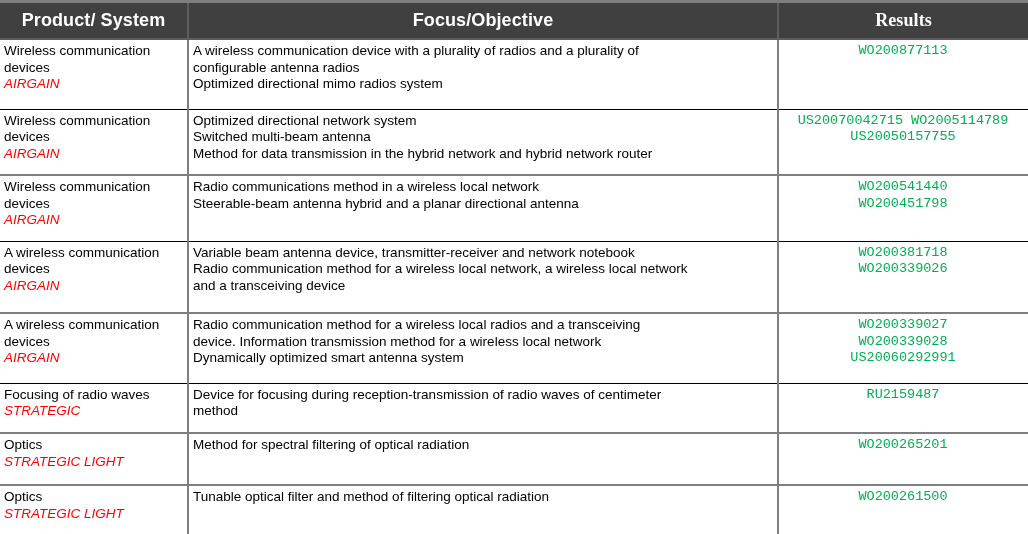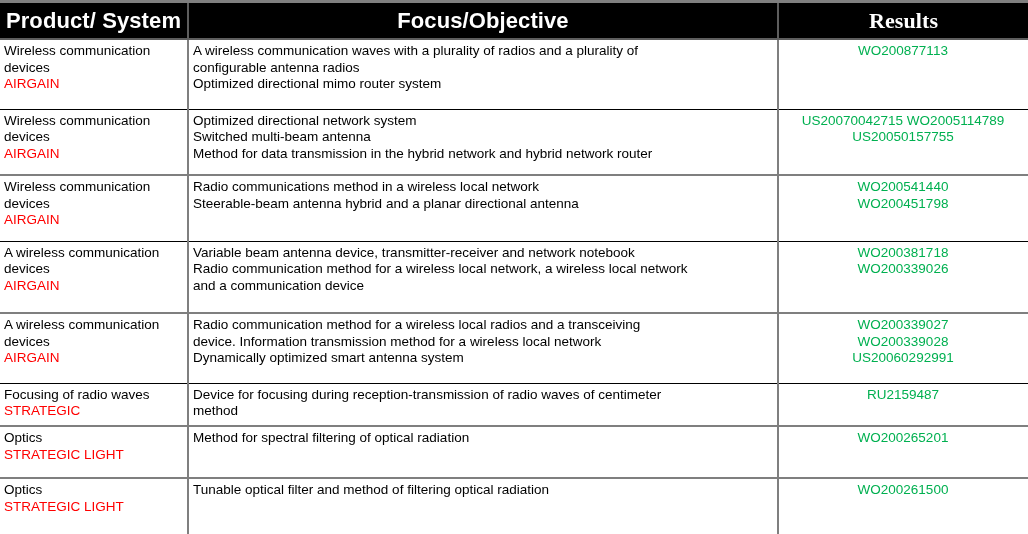--- a/index.html
+++ b/index.html
@@ -29,24 +29,24 @@
     table-layout: fixed;
     background: #ffffff;
   }
 
   
   col.c-product  { width: 188px; }
   col.c-focus    { width: 590px; }
   col.c-results  { width: 250px; }
 
   thead th {
-    background: #000000;
+    background: #404040;
     color: #ffffff;
     font-weight: bold;
-    font-size: 22px;
+    font-size: 18px;
     text-align: center;
     height: 36px;
     padding: 0 4px;
     border-right: 2px solid #5d5d5d;
     border-bottom: 2px solid #5d5d5d;
     box-sizing: border-box;
     letter-spacing: .1px;
   }
   thead th:last-child { border-right: none; font-family: Liberation Serif, serif; }
 
@@ -54,47 +54,48 @@
     vertical-align: top;
     border-right: 2px solid #7f7f7f;
     border-bottom: 1px solid #000000;
     padding: 3px 5px 3px 4px;
     box-sizing: border-box;
     font-size: 13.5px;
     line-height: 16.5px;
     color: #000000;
     margin-left: 19px;
   }
-  tbody tr td:last-child { border-right: none; }
+  tbody tr td:last-child { border-right: none; font-family: Liberation Mono, monospace; }
 
   
   tbody tr.thickline td { border-bottom: 2px solid #7f7f7f; }
 
   .prod-name { display: block; color: #000000; }
   .prod-company {
     display: block;
     color: #ff0000;
+    font-style: italic;
     white-space: nowrap;
   }
 
   .focus-line { display: block; white-space: nowrap; }
 
   td.results-cell {
     text-align: center;
     color: #00b050;
     padding-top: 3px;
   }
   .result-line { display: block; white-space: nowrap; }
 
   tbody tr.r1 td { height: 70px; }
   tbody tr.r2 td { height: 66px; }
   tbody tr.r3 td { height: 66px; }
   tbody tr.r4 td { height: 72px; }
   tbody tr.r5 td { height: 70px; }
-  tbody tr.r6 td { height: 43px; }
+  tbody tr.r6 td { height: 50px; }
   tbody tr.r7 td { height: 52px; }
   tbody tr.r8 td { height: 56px; }
 </style>
 </head>
 <body>
 
 <div class="table-wrap">
   <table class="patent-table">
     <colgroup>
       <col class="c-product">
@@ -108,23 +109,23 @@
         <th>Results</th>
       </tr>
     </thead>
     <tbody>
         <tr class="r1">
           <td>
             <span class="prod-name">Wireless communication devices</span>
             <span class="prod-company">AIRGAIN</span>
           </td>
           <td>
-            <span class="focus-line">A wireless communication waves with a plurality of radios and a plurality of</span>
+            <span class="focus-line">A wireless communication device with a plurality of radios and a plurality of</span>
             <span class="focus-line">configurable antenna radios</span>
-            <span class="focus-line">Optimized directional mimo router system</span>
+            <span class="focus-line">Optimized directional mimo radios system</span>
           </td>
           <td class="results-cell">
             <span class="result-line">WO200877113</span>
           </td>
         </tr>
         <tr class="r2 thickline">
           <td>
             <span class="prod-name">Wireless communication devices</span>
             <span class="prod-company">AIRGAIN</span>
           </td>
@@ -153,21 +154,21 @@
           </td>
         </tr>
         <tr class="r4 thickline">
           <td>
             <span class="prod-name">A wireless communication devices</span>
             <span class="prod-company">AIRGAIN</span>
           </td>
           <td>
             <span class="focus-line">Variable beam antenna device, transmitter-receiver and network notebook</span>
             <span class="focus-line">Radio communication method for a wireless local network, a wireless local network</span>
-            <span class="focus-line">and a communication device</span>
+            <span class="focus-line">and a transceiving device</span>
           </td>
           <td class="results-cell">
             <span class="result-line">WO200381718</span>
             <span class="result-line">WO200339026</span>
           </td>
         </tr>
         <tr class="r5">
           <td>
             <span class="prod-name">A wireless communication devices</span>
             <span class="prod-company">AIRGAIN</span>

